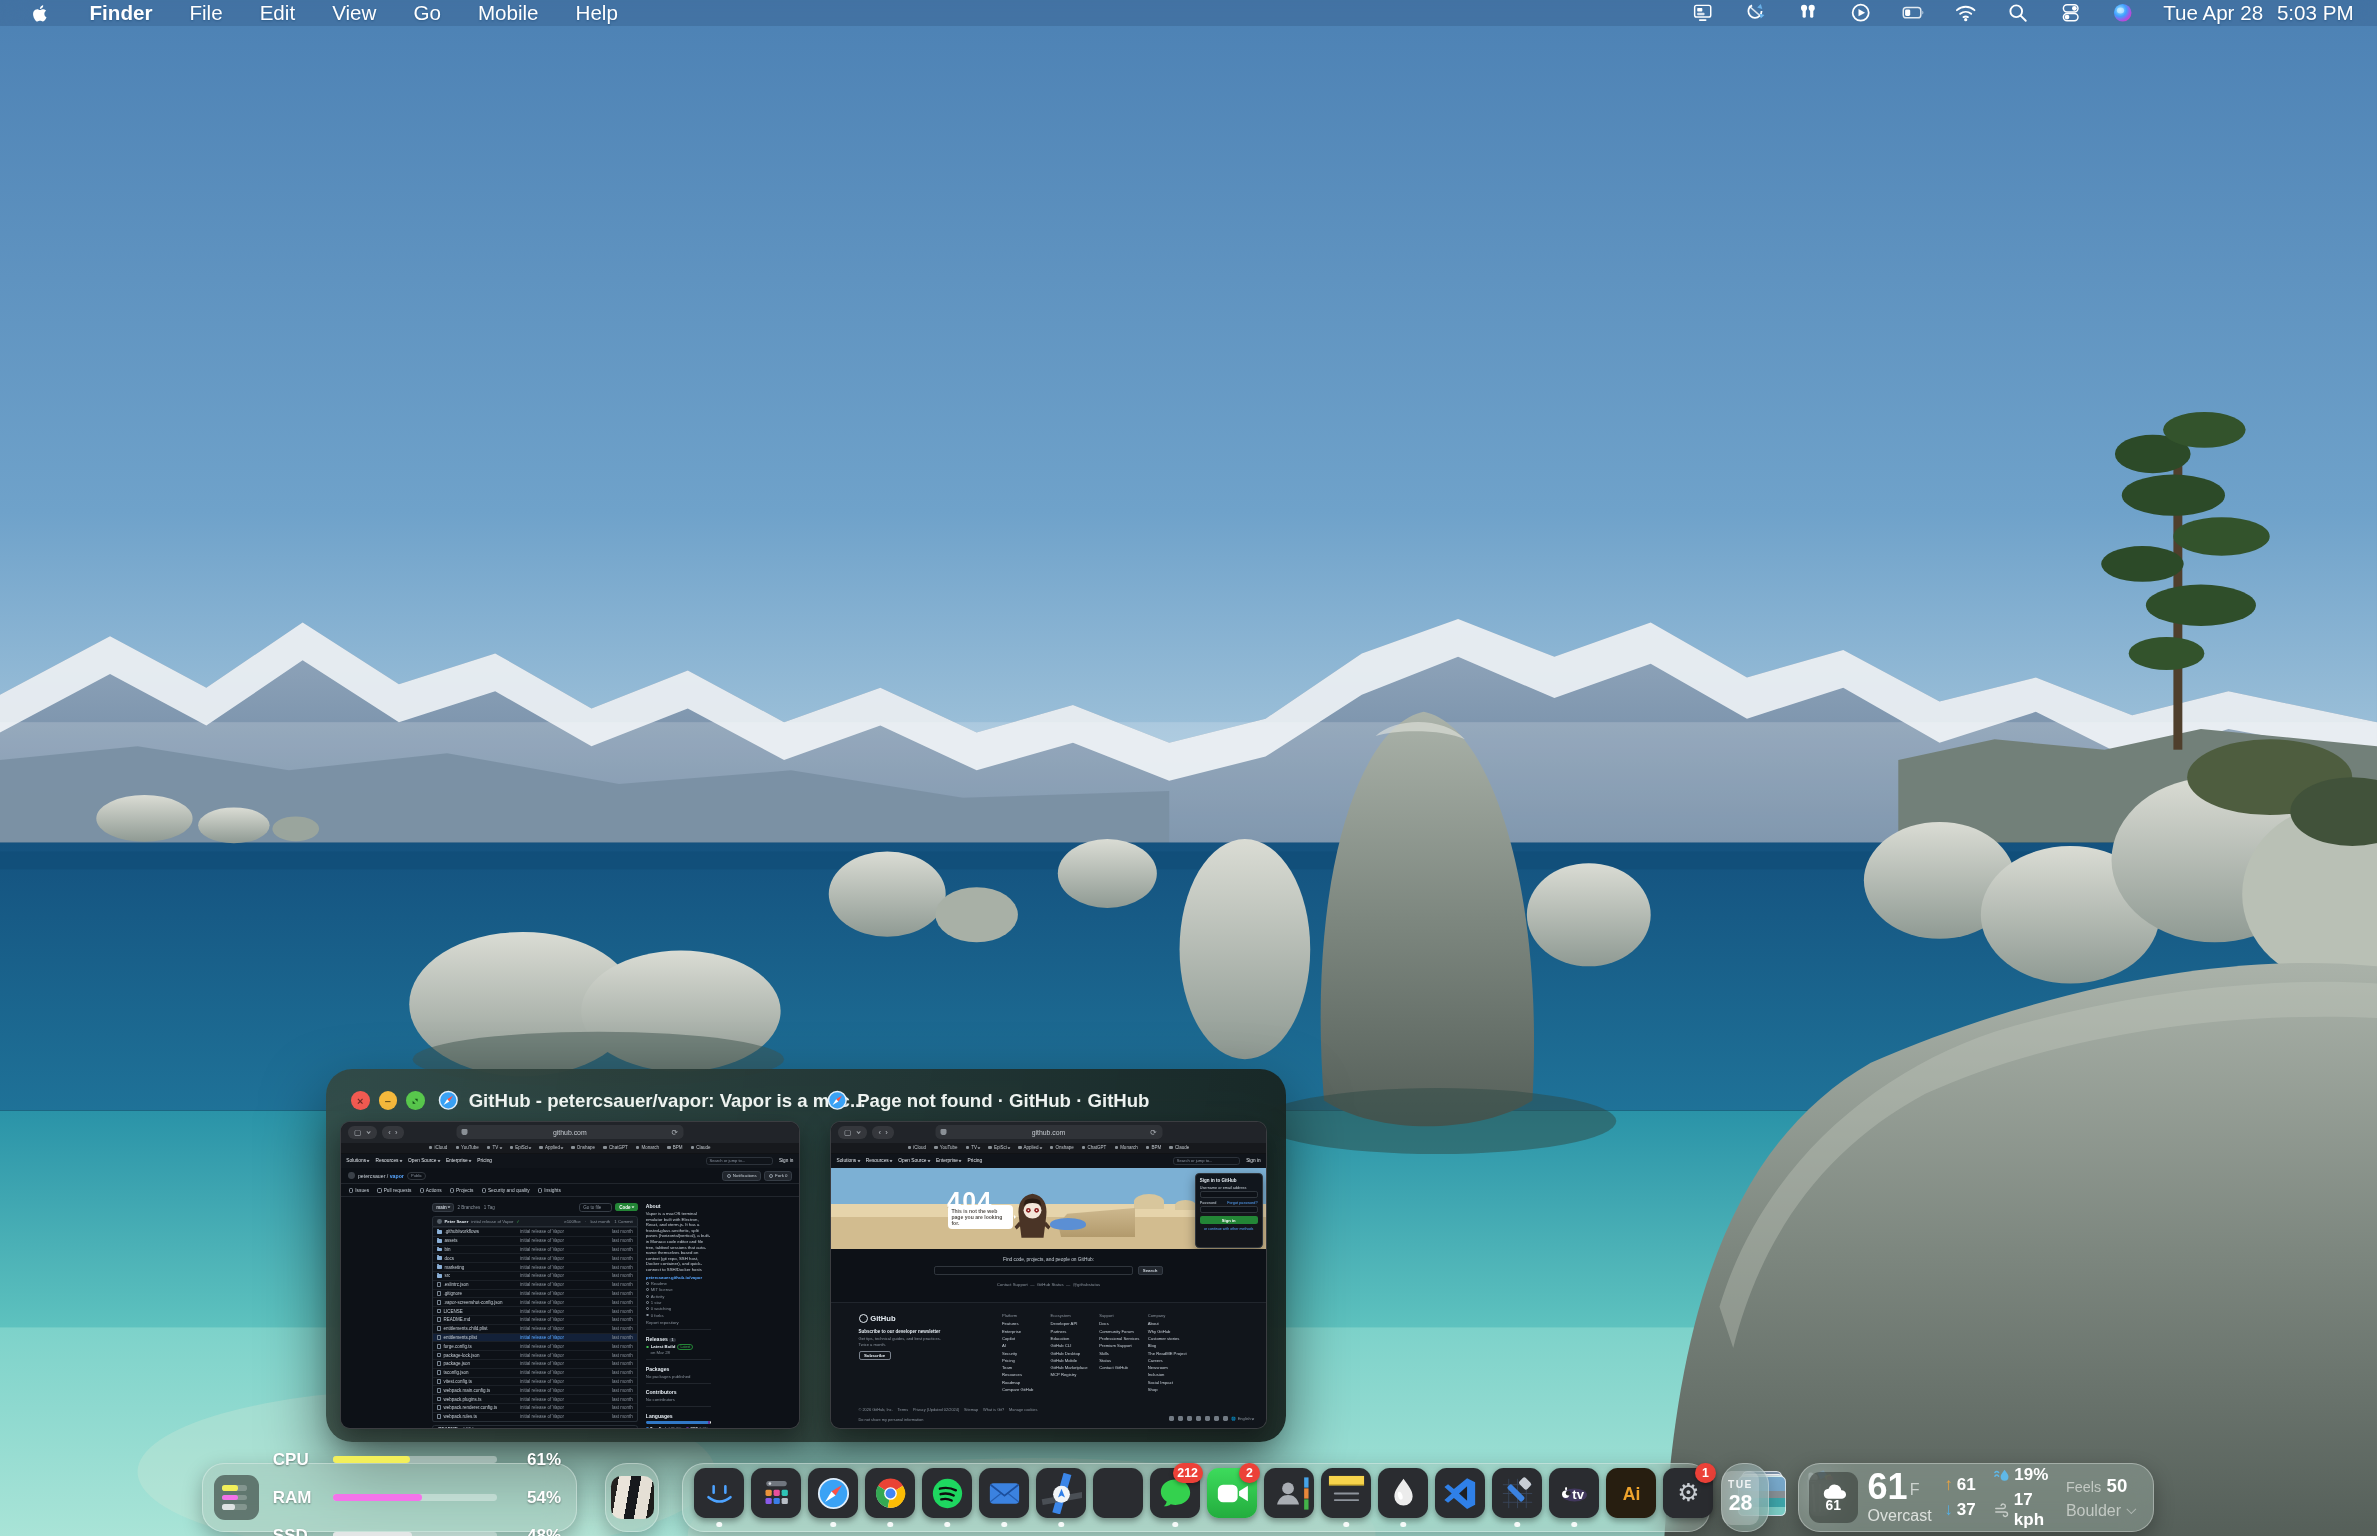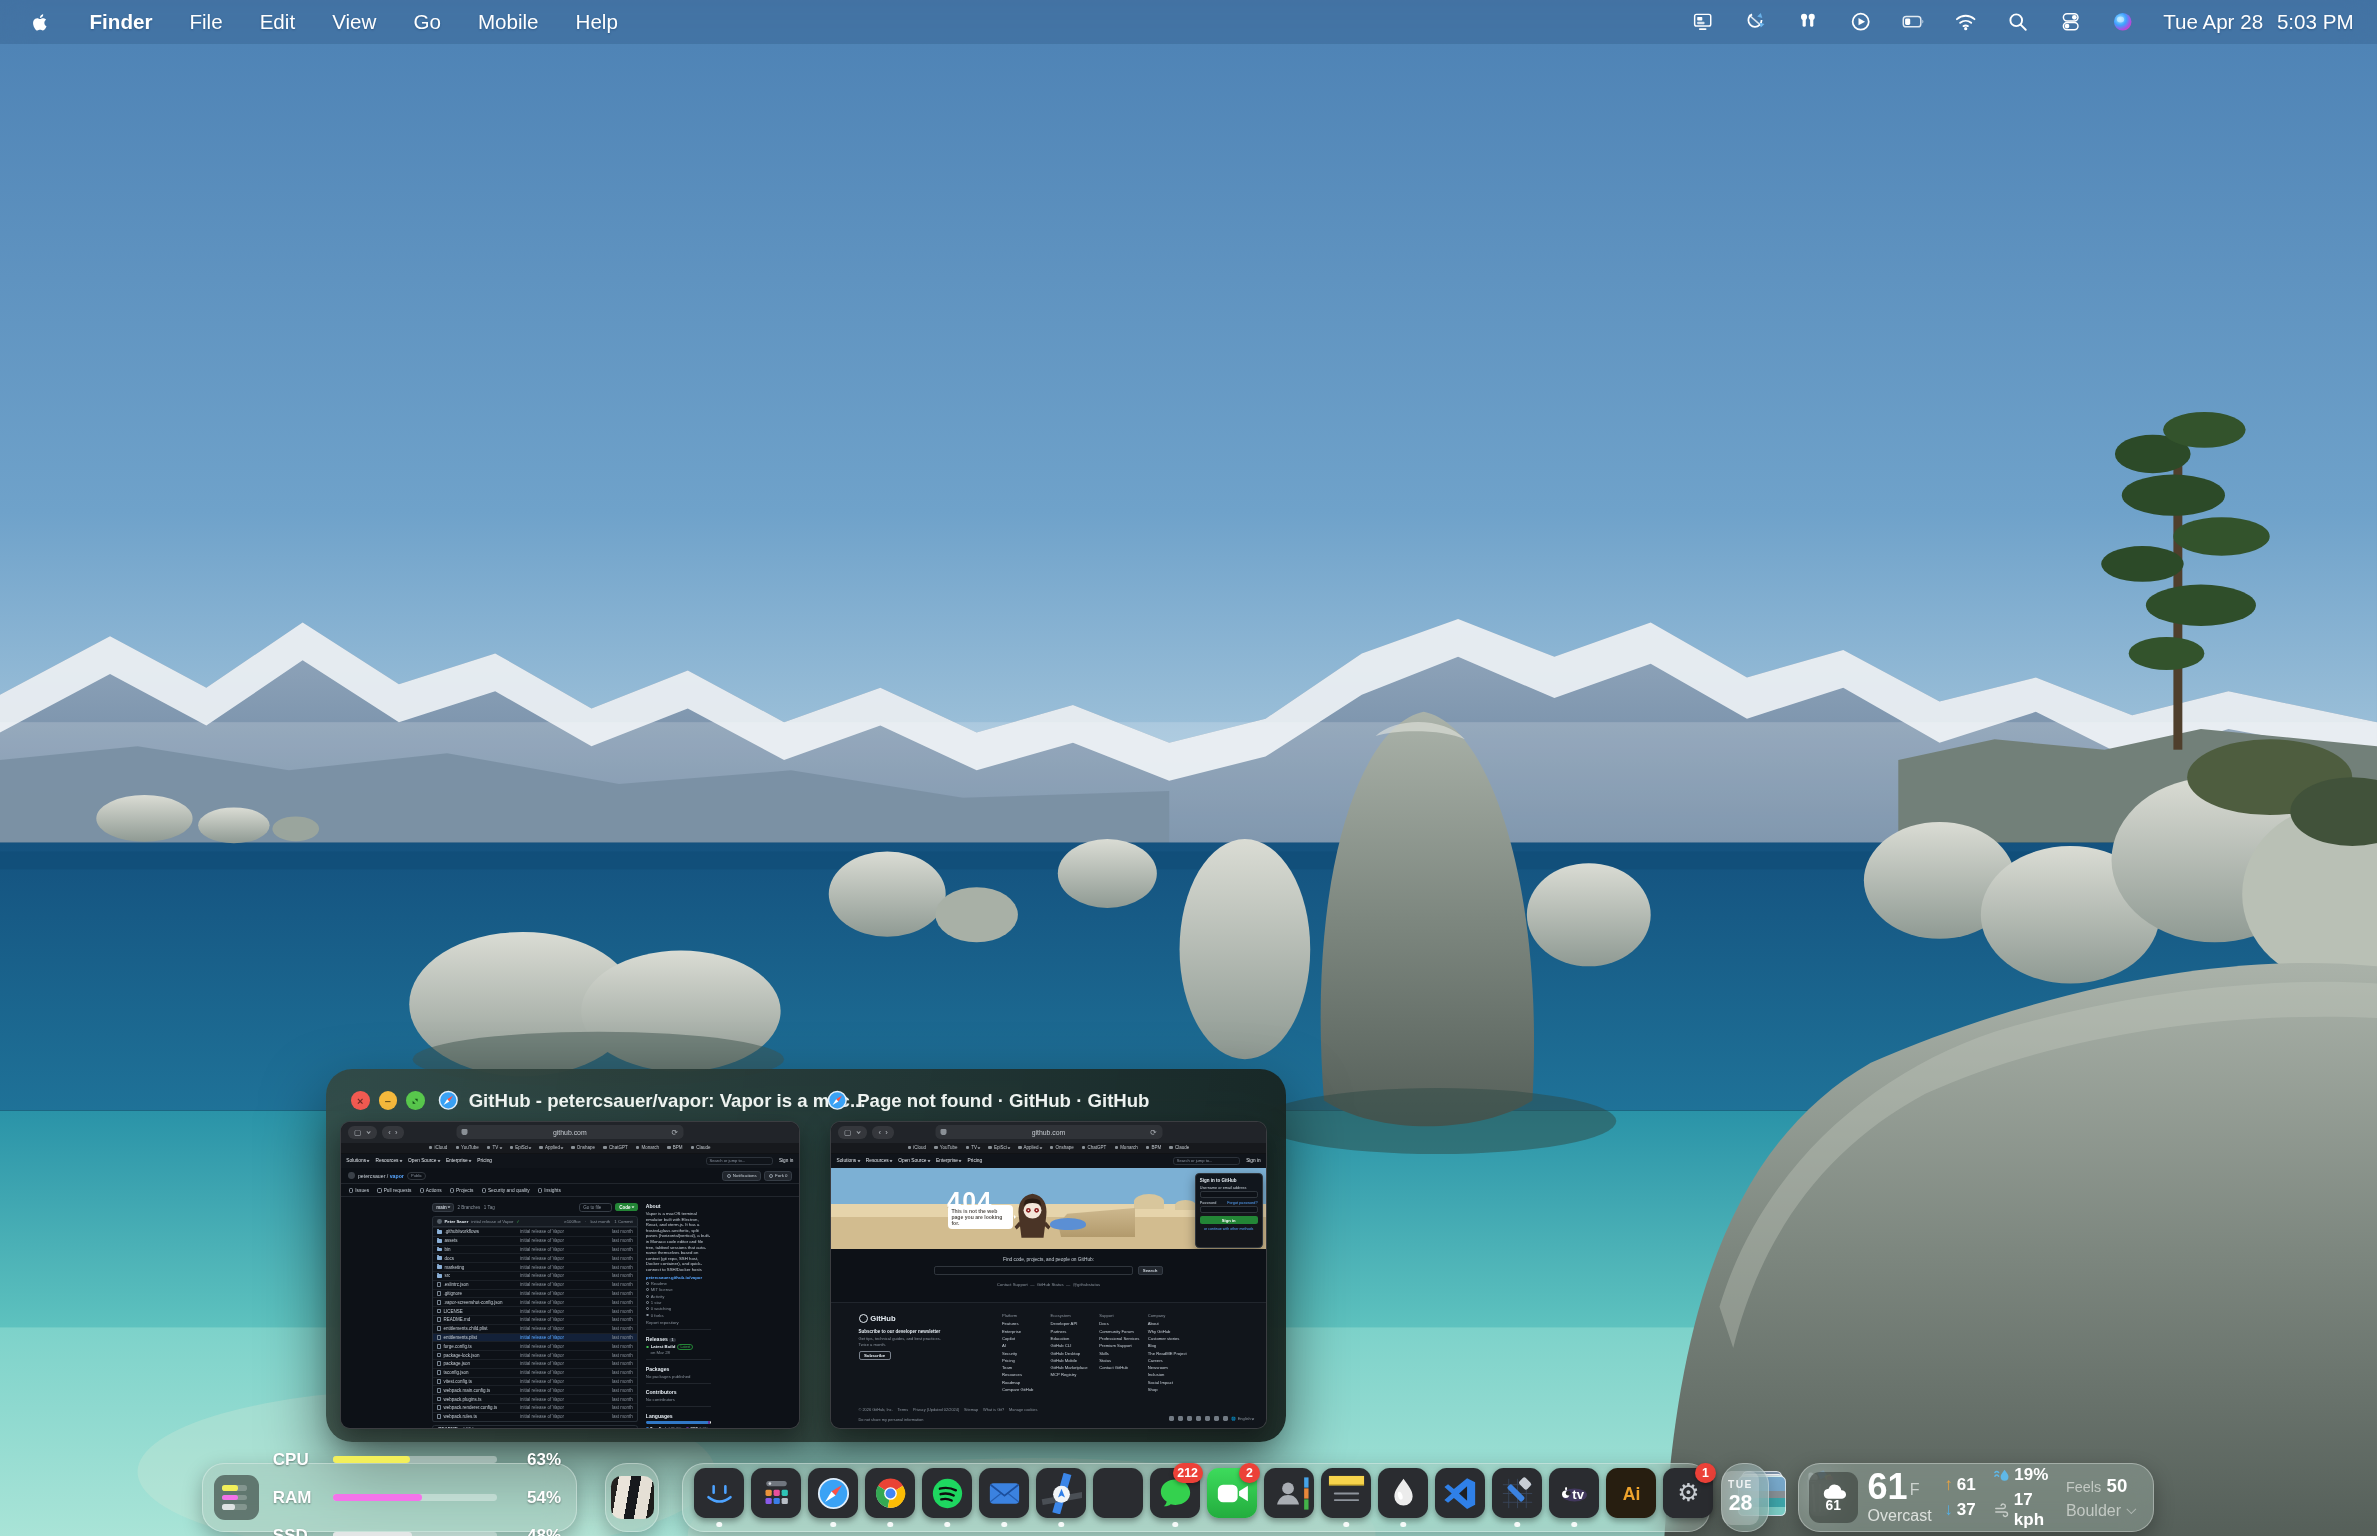--- a/index.html
+++ b/index.html
@@ -1,21 +1,21 @@
 <!DOCTYPE html>
 <html style="font-size:11px"><head>
 <meta charset="utf-8">
 <style>
   html,body{margin:0;padding:0;background:#000;}
   *{box-sizing:border-box;font-family:"Liberation Sans","DejaVu Sans",sans-serif;}
   .screen{position:relative;width:2377px;height:1537px;overflow:hidden;}
   .screen svg.wall{position:absolute;inset:0;display:block;}
 
   
-  .menubar{position:absolute;top:0;left:0;right:0;height:44px;display:flex;align-items:center;
+  .menubar{position:absolute;top:0;left:0;right:0;height:26px;display:flex;align-items:center;
     background:rgba(20,50,90,.18);backdrop-filter:blur(13.8px);color:#fff;z-index:30;
     text-shadow:0 0.7px 2.1px rgba(0,40,80,.35);}
   .mb-left{display:flex;align-items:center;gap:37px;padding-left:27.5px;font-size:20.6px;}
   .mb-appname{font-weight:bold;}
   .mb-item{cursor:default;}
   .mb-right{margin-left:auto;display:flex;align-items:center;gap:27.5px;padding-right:23.4px;font-size:20.6px;}
   .mb-ico{display:flex;align-items:center;justify-content:center;width:25px;height:25px;}
   .mb-clock{display:flex;gap:13.8px;font-size:20.6px;}
 
   
@@ -919,21 +919,21 @@
       <span class="tk">
           <i style="width:13px;background:#dfe3e3;"></i>
         </span>
     </div>
     <div class="srows" id="stats-rows">
         <div class="srow">
           <span class="lbl">CPU</span>
           <span class="track">
             <i style="width:47%;background:#f2ef5a;"></i>
           </span>
-          <span class="val">63%</span>
+          <span class="val">61%</span>
         </div>
         <div class="srow">
           <span class="lbl">RAM</span>
           <span class="track">
             <i style="width:54%;background:#f473ea;"></i>
           </span>
           <span class="val">54%</span>
         </div>
         <div class="srow">
           <span class="lbl">SSD</span>

